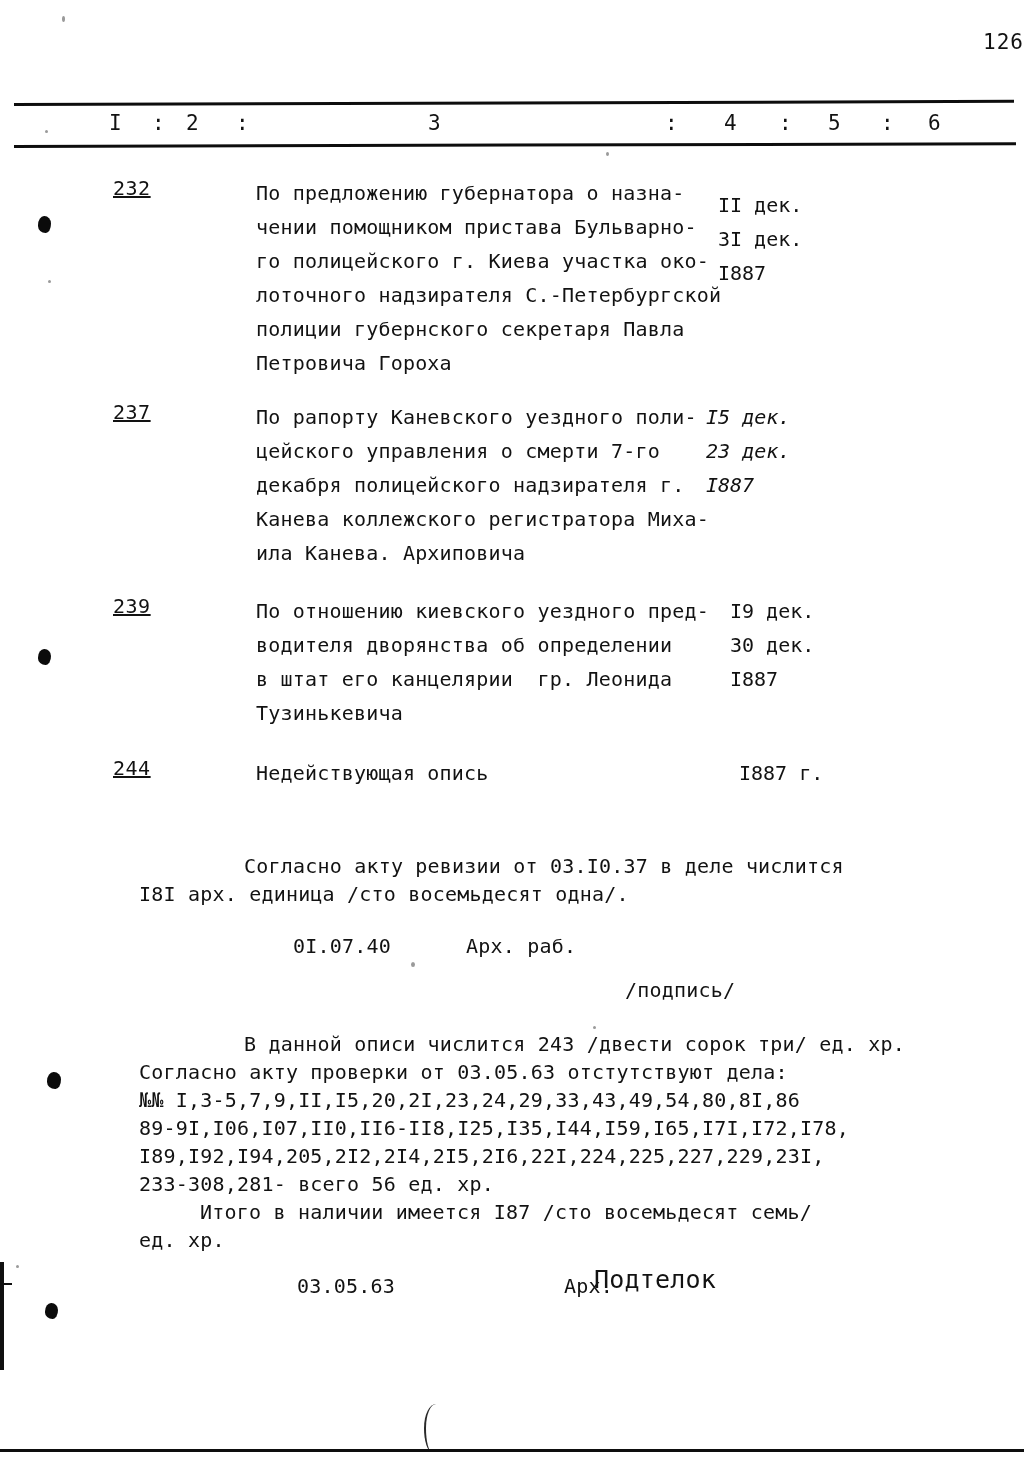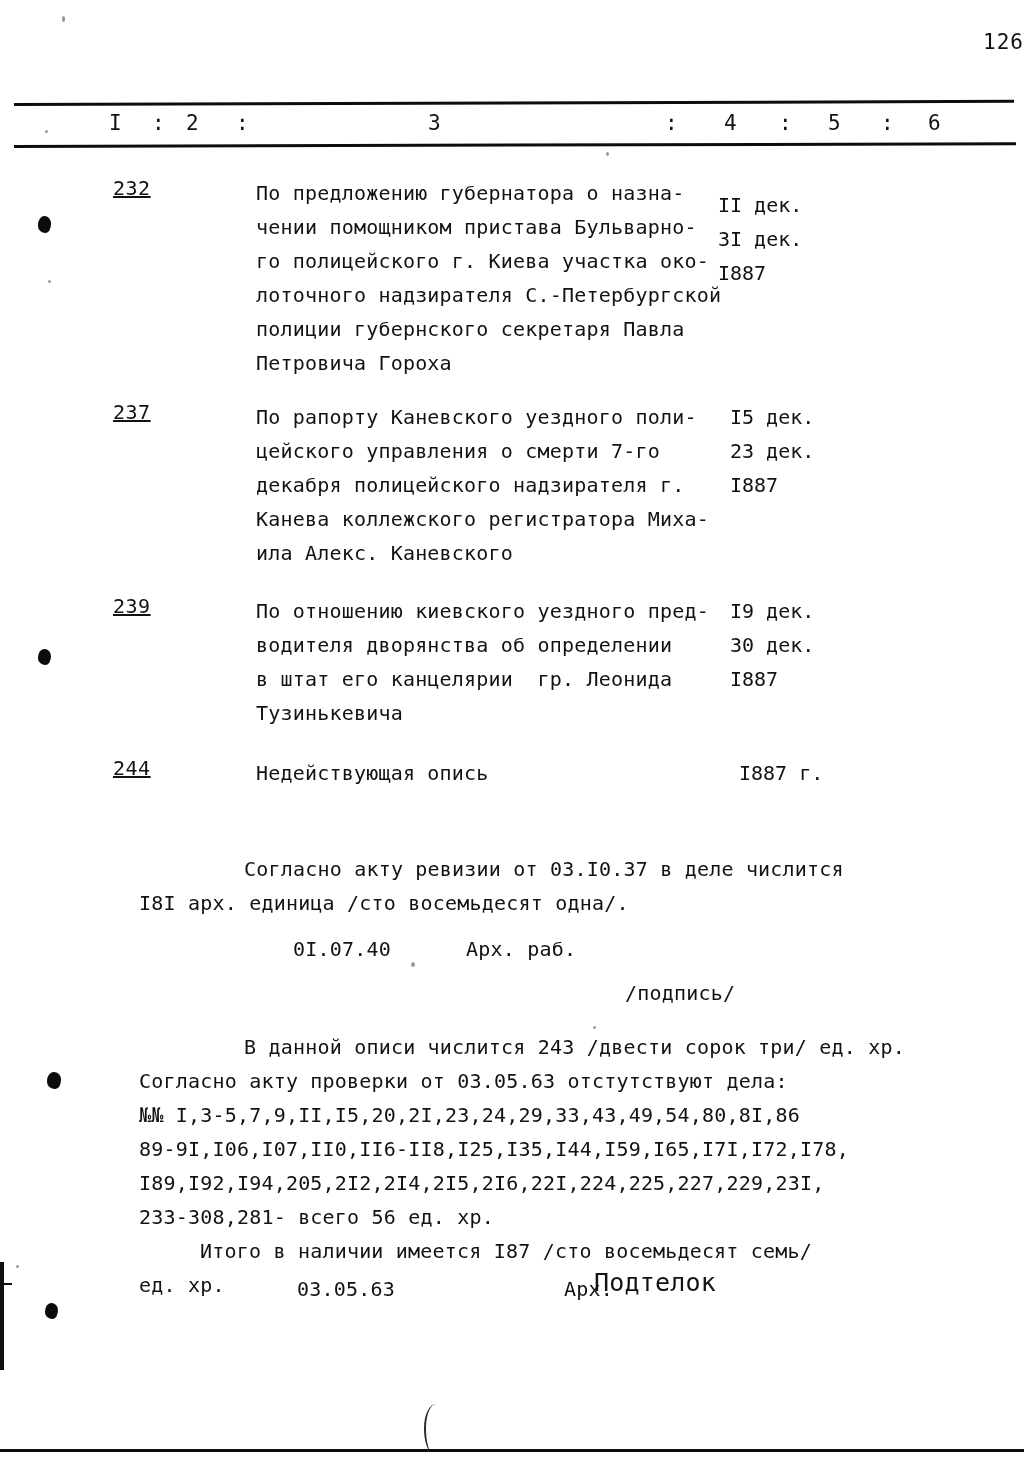--- a/index.html
+++ b/index.html
@@ -32,21 +32,21 @@
   
   .entry{position:absolute;}
   .entry .num{
     position:absolute;left:0;top:0;font-size:20px;letter-spacing:.5px;text-decoration:underline;
   }
   .entry .body{position:absolute;left:143px;top:0;font-size:20px;line-height:34px;
     white-space:pre;letter-spacing:.2px;}
   .entry .dates{position:absolute;top:0;font-size:20px;line-height:34px;white-space:pre;}
 
   
-  .para{position:absolute;font-size:20px;line-height:34px;white-space:pre;letter-spacing:.2px;}
+  .para{position:absolute;font-size:20px;line-height:28px;white-space:pre;letter-spacing:.2px;}
 
   
   .blot{position:absolute;background:#0b0b0b;border-radius:48% 52% 40% 60%/55% 45% 58% 42%;}
   .speck{position:absolute;background:#9a9a9a;border-radius:50%;}
   .edge-strip{position:absolute;background:#101010;}
   .bottom-rule{position:absolute;left:0;top:1449px;width:1024px;height:3px;background:#0e0e0e;}
   .bottom-curve{position:absolute;left:424px;top:1404px;width:18px;height:48px;
     border-left:2px solid #2a2a2a;border-radius:60% 0 0 40%/50% 0 0 50%;}
 </style>
 </head>
@@ -83,22 +83,22 @@
 <span>3I дек.</span>
 <span>I887</span></div>
   </div>
 
   <div class="entry" style="left:113px;top:400px;width:860px;">
     <div class="num">237</div>
     <div class="body"><span>По рапорту Каневского уездного поли-</span>
 <span>цейского управления о смерти 7-го</span>
 <span>декабря полицейского надзирателя г.</span>
 <span>Канева коллежского регистратора Миха-</span>
-<span>ила Алекс. Каневского</span></div>
-    <div class="dates" style="left:617px;"><span>I5 дек.</span>
+<span>ила Канева. Архиповича</span></div>
+    <div class="dates" style="left:593px;font-style:italic;"><span>I5 дек.</span>
 <span>23 дек.</span>
 <span>I887</span></div>
   </div>
 
   <div class="entry" style="left:113px;top:594px;width:860px;">
     <div class="num">239</div>
     <div class="body"><span>По отношению киевского уездного пред-</span>
 <span>водителя дворянства об определении</span>
 <span>в штат его канцелярии  гр. Леонида</span>
 <span>Тузинькевича</span></div>

